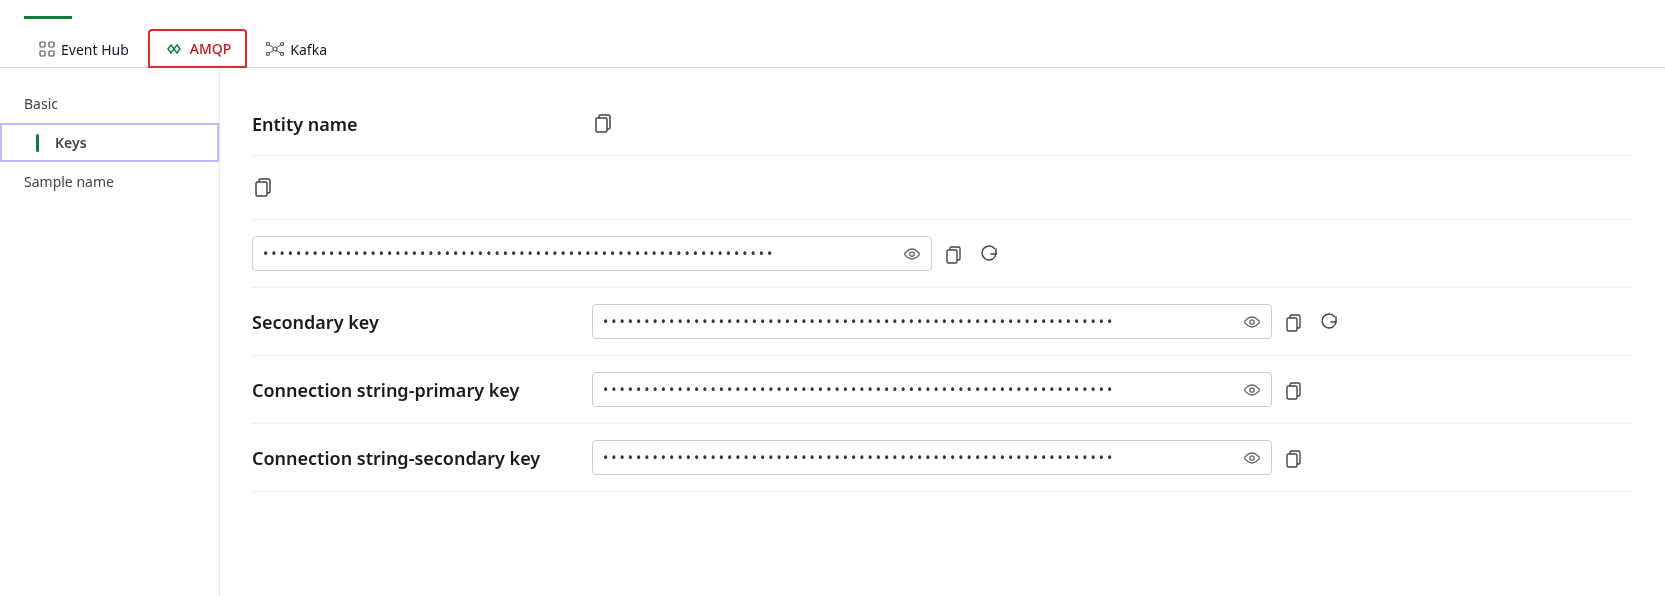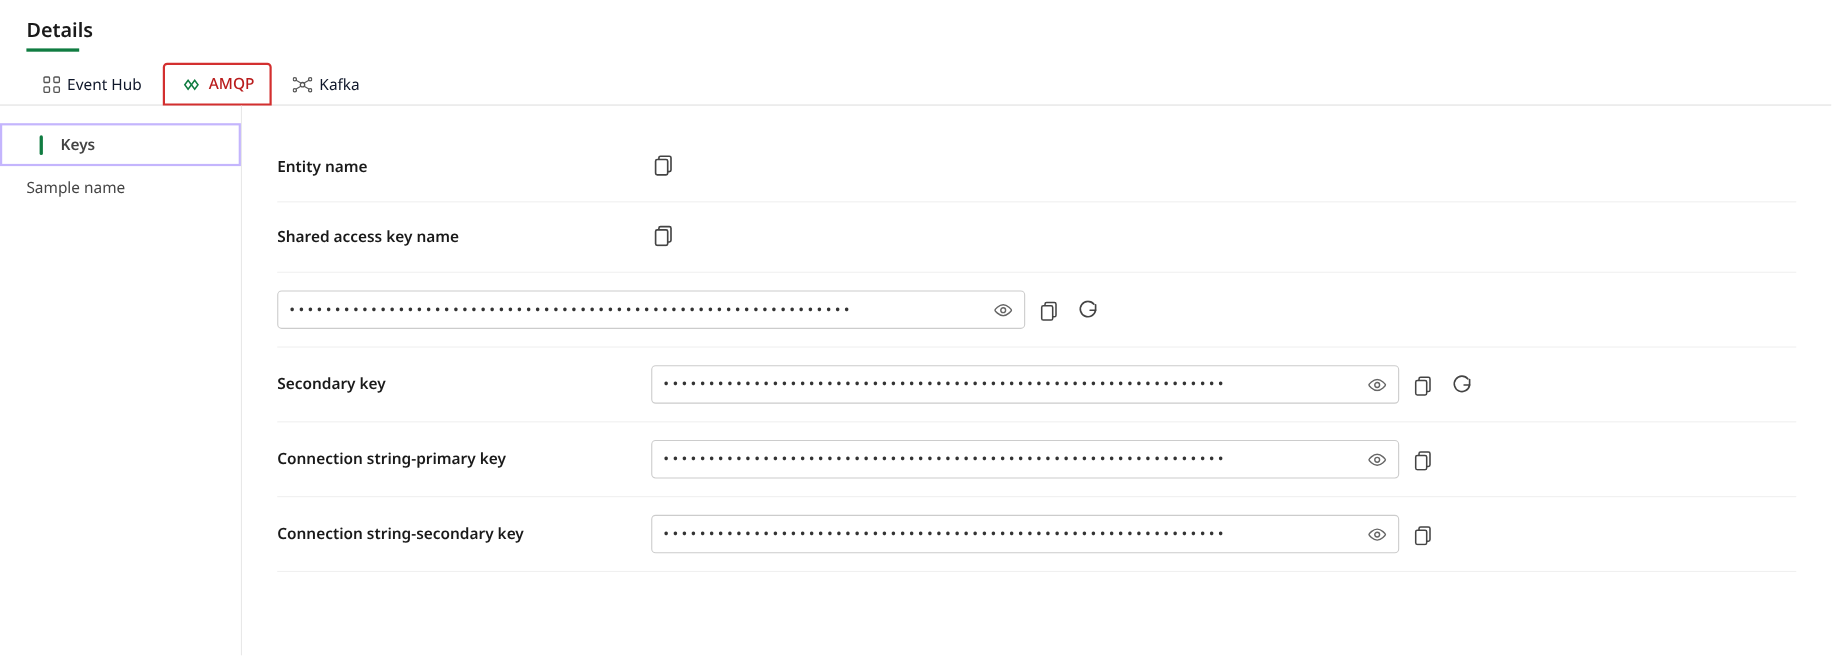--- a/index.html
+++ b/index.html
@@ -104,21 +104,21 @@
     
     .field-row {
       display: flex;
       align-items: center;
       padding: 16px 0;
       border-bottom: 1px solid #f0f0f0;
       min-height: 64px;
     }
     .field-label {
       width: 340px;
-      font-size: 14px;
+      font-size: 18px;
       font-weight: 600;
       color: #1a1a1a;
       flex-shrink: 0;
     }
     .field-value {
       flex: 1;
       display: flex;
       align-items: center;
       gap: 8px;
     }
@@ -179,21 +179,20 @@
     .amqp-tab-border {
       border: 2px solid #d32f2f !important;
     }
   </style>
 </head>
 <body>
 
 <div class="page-container">
 
   <div class="header">
-    <div class="header-title">Details</div>
     <div class="header-underline"></div>
   </div>
 
   <div class="tabs-row">
     <div class="tab">
       <span class="tab-icon">
 
         <svg width="16" height="16" viewBox="0 0 16 16" fill="none" xmlns="http://www.w3.org/2000/svg">
           <rect x="1" y="1" width="5" height="5" rx="1" stroke="#555" stroke-width="1.2" fill="none"></rect>
           <rect x="10" y="1" width="5" height="5" rx="1" stroke="#555" stroke-width="1.2" fill="none"></rect>
@@ -230,20 +229,23 @@
           <line x1="10.5" y1="9.5" x2="14.8" y2="12" stroke="#555" stroke-width="1"></line>
         </svg>
       </span>
       <span>Kafka</span>
     </div>
   </div>
 
   <div class="main-content">
 
     <div class="sidebar">
+      <div class="sidebar-item">
+        <span>Basic</span>
+      </div>
       <div class="sidebar-item" style="border: 2px solid #c4b5fd; display:flex; align-items:center; padding: 8px 34px; margin: 0; border-radius: 0;">
         <span style="width:3px; height:18px; background:#107c41; border-radius:2px; margin-right:8px; display:inline-block;"></span>
         <span style="font-weight:600;">Keys</span>
       </div>
       <div class="sidebar-item">
         <span>Sample name</span>
       </div>
     </div>
 
     <div class="content-area">
@@ -256,21 +258,20 @@
               <svg width="22" height="22" viewBox="0 0 22 22" fill="none" xmlns="http://www.w3.org/2000/svg">
                 <rect x="7" y="4" width="11" height="14" rx="1.5" stroke="#444" stroke-width="1.5" fill="none"></rect>
                 <rect x="4" y="7" width="11" height="14" rx="1.5" stroke="#444" stroke-width="1.5" fill="white"></rect>
               </svg>
             </span>
           </div>
         </div>
       </div>
 
       <div class="field-row">
-        <div class="field-label">Shared access key name</div>
         <div class="field-value">
           <div class="plain-copy">
             <span class="copy-icon-large">
               <svg width="22" height="22" viewBox="0 0 22 22" fill="none" xmlns="http://www.w3.org/2000/svg">
                 <rect x="7" y="4" width="11" height="14" rx="1.5" stroke="#444" stroke-width="1.5" fill="none"></rect>
                 <rect x="4" y="7" width="11" height="14" rx="1.5" stroke="#444" stroke-width="1.5" fill="white"></rect>
               </svg>
             </span>
           </div>
         </div>

